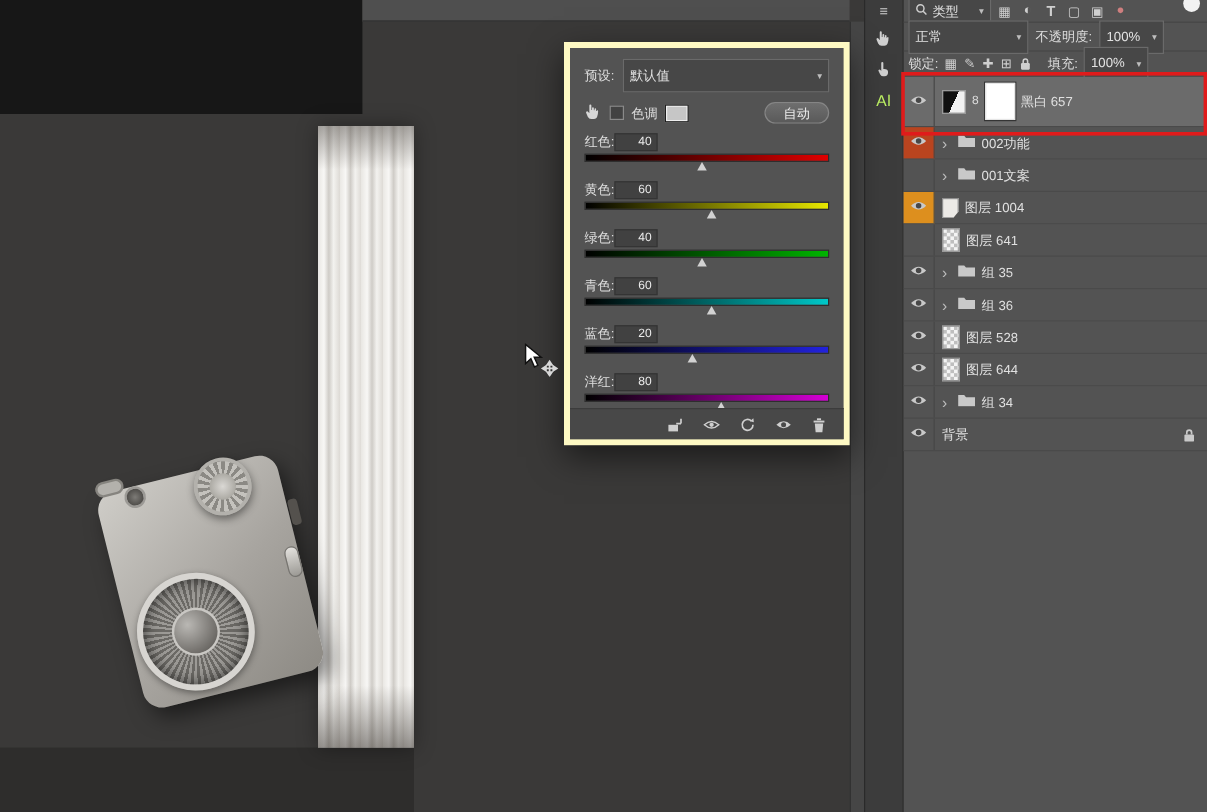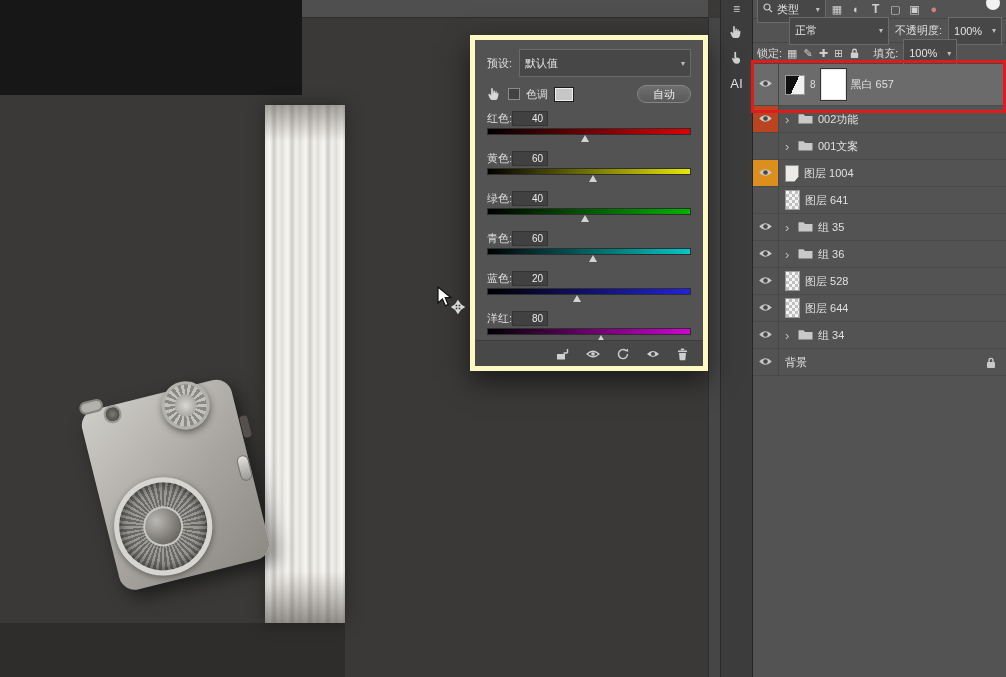--- a/index.html
+++ b/index.html
@@ -62,32 +62,32 @@
   .sl-marker { position:absolute; top:7px; width:0; height:0; transform:translateX(-50%);
     border-left:4px solid transparent; border-right:4px solid transparent; border-bottom:7px solid #d2d2d2; }
   .bw-footer { position:absolute; left:0; right:0; bottom:0; height:26px; background:#484848; border-top:1px solid #3c3c3c;
     display:flex; align-items:center; justify-content:flex-end; gap:15px; padding-right:14px; }
   .footer-icon { display:flex; align-items:center; }
 
   
   .dock { position:absolute; left:720px; top:0; width:32px; height:677px; background:#3c3c3c; border-left:1px solid #2a2a2a; }
   .dock-icon { display:flex; justify-content:center; align-items:center; height:26px; color:#d5d5d5; }
   .dock-collapse { height:18px; font-size:12px; color:#cfcfcf; }
-  .dock-ai { font-size:13px; color:#e5e5e5; letter-spacing:.5px; }
+  .dock-ai { font-size:13px; color:#bef264; letter-spacing:.5px; }
 
   
   .layers-panel { position:absolute; left:752px; top:0; width:254px; height:677px; background:#535353; border-left:1px solid #262626; }
   .lp-row { display:flex; align-items:center; padding:0 4px; border-bottom:1px solid #464646; }
   .filter-row { height:19px; gap:3px; }
   .type-select { width:78px; height:15px; }
   .ficon { width:19px; height:15px; display:flex; align-items:center; justify-content:center; color:#cfcfcf; font-size:11px; }
   .ficon.type-f { font-weight:bold; font-size:12px; }
   .filter-toggle { margin-left:auto; margin-right:60px; color:#cf7f7f; }
   .blend-row { height:24px; gap:6px; }
-  .blend-select { width:100px;margin-left:32px; }
+  .blend-select { width:100px; }
   .value-box { width:54px; }
   .lock-row { height:21px; gap:5px; }
   .lock-icons { display:flex; gap:6px; align-items:center; color:#cfcfcf; font-size:11px; }
   .lock-icons span { display:flex; align-items:center; }
   .fill-label { margin-left:8px; }
 
   .layers-list { position:relative; }
   .layer-row { display:flex; align-items:stretch; height:27px; border-bottom:1px solid #4a4a4a; background:#535353; }
   .layer-row.selected { height:42px; background:#6b6b6b; }
   .eye-well { width:26px; display:flex; align-items:center; justify-content:center; border-right:1px solid #484848; }

